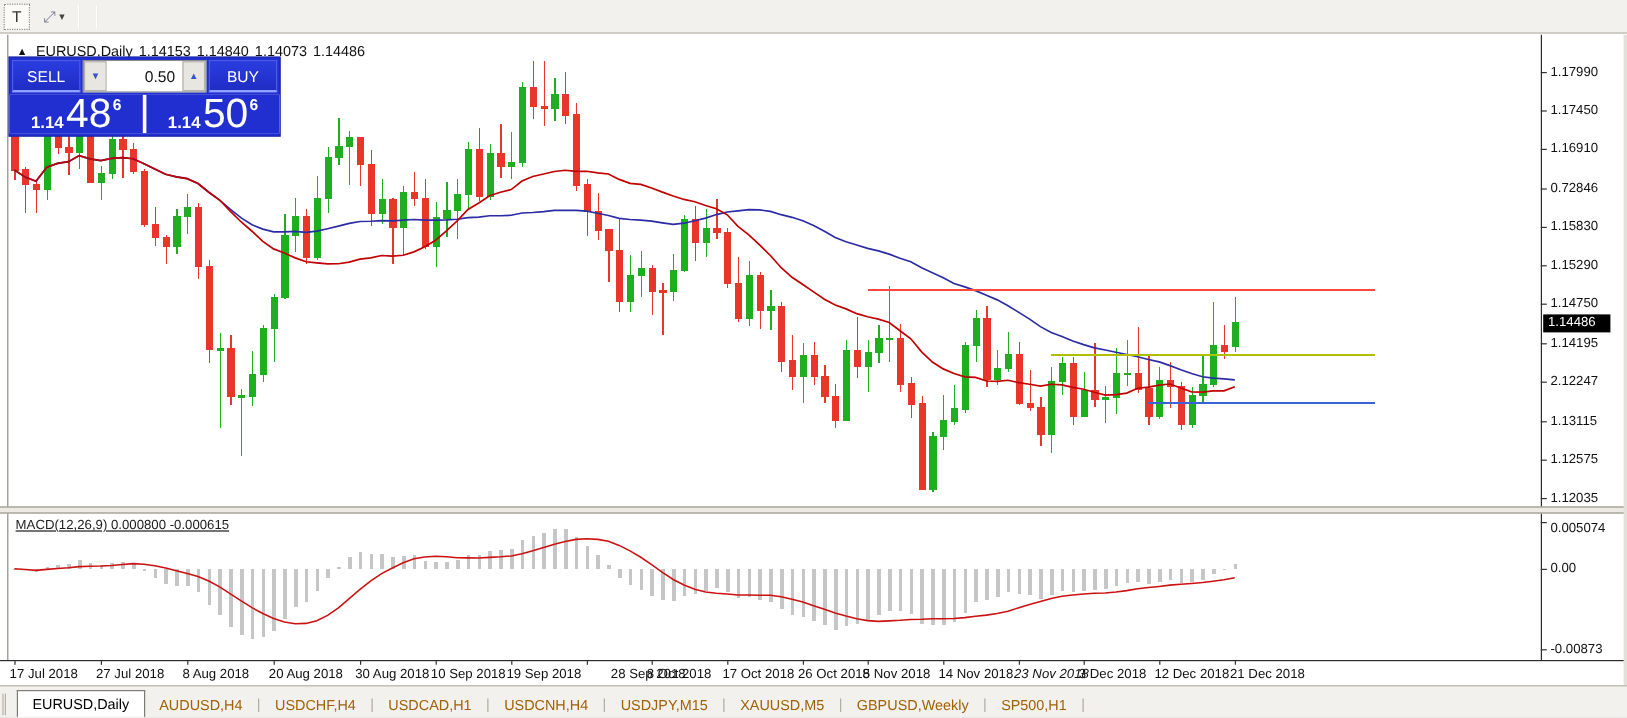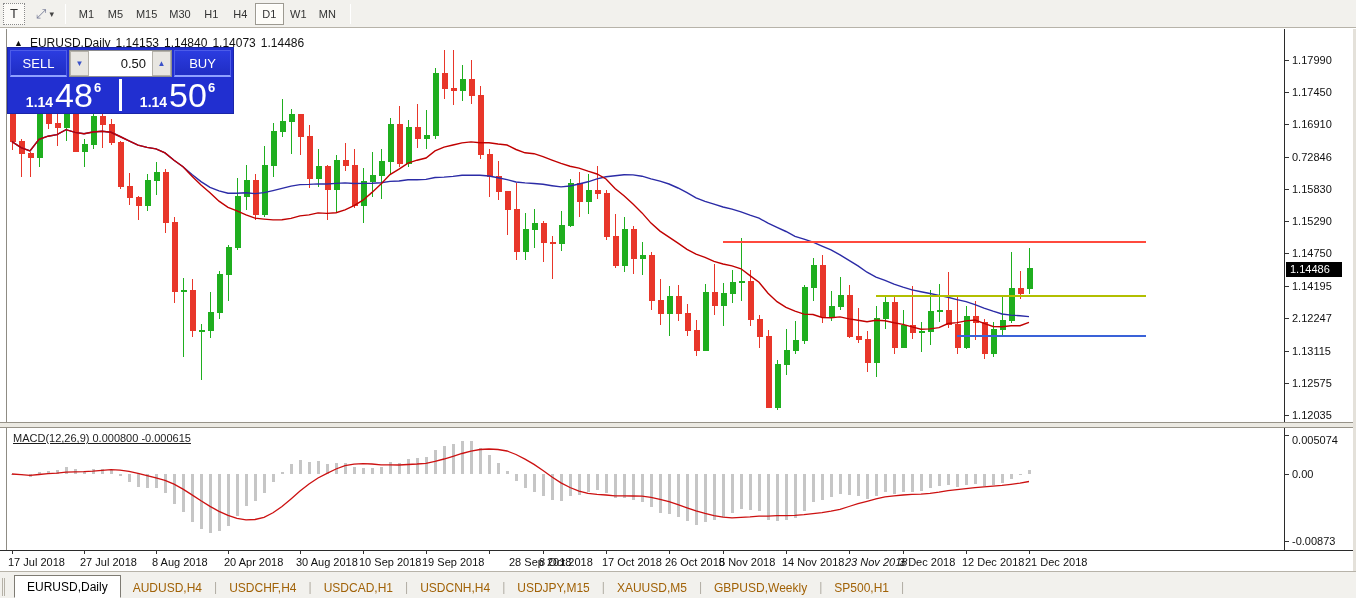--- a/index.html
+++ b/index.html
@@ -73,31 +73,20 @@
 
 <div class="app">
 
   <div class="toolbar">
     <div class="tool-btn">T</div>
     <div class="tool-arrows">
       <span class="glyph">⤢</span>
       <span class="caret">▾</span>
     </div>
     <div class="v-sep"></div>
-    <div id="tf-buttons" style="display:flex;align-items:center;">
-        <div class="tf-btn">M1</div>
-        <div class="tf-btn">M5</div>
-        <div class="tf-btn">M15</div>
-        <div class="tf-btn">M30</div>
-        <div class="tf-btn">H1</div>
-        <div class="tf-btn">H4</div>
-        <div class="tf-btn active">D1</div>
-        <div class="tf-btn">W1</div>
-        <div class="tf-btn">MN</div>
-      </div>
     <div class="v-sep"></div>
   </div>
 
   <div class="chart-wrap"></div>
   <div class="win-left-border"></div>
 
   <svg id="price-svg" class="" style="left:8px;top:30px;" width="1276" height="392">
       <line x1="4.5" x2="4.5" y1="61.595419999999166" y2="120.01713999999934" stroke="#e8362a" stroke-width="1"></line>
       <rect x="2" y="83.05645999999945" width="5" height="28.614720000000816" fill="#e8362a" stroke="#e8362a"></rect>
       <line x1="13.5" x2="13.5" y1="109.2866199999992" y2="147.4395800000003" stroke="#e8362a" stroke-width="1"></line>
@@ -524,21 +513,21 @@
     </div>
 
   <div class="date-strip"></div>
   <div id="date-labels">
       <div class="d-label" style="left: 8px;">17 Jul 2018</div>
       <div class="d-tickmark" style="left: 12px;"></div>
       <div class="d-label" style="left: 80px;">27 Jul 2018</div>
       <div class="d-tickmark" style="left: 84px;"></div>
       <div class="d-label" style="left: 152px;">8 Aug 2018</div>
       <div class="d-tickmark" style="left: 156px;"></div>
-      <div class="d-label" style="left: 224px;">20 Apr 2018</div>
+      <div class="d-label" style="left: 224px;">20 Aug 2018</div>
       <div class="d-tickmark" style="left: 228px;"></div>
       <div class="d-label" style="left: 296px;">30 Aug 2018</div>
       <div class="d-tickmark" style="left: 300px;"></div>
       <div class="d-label" style="left: 359px;">10 Sep 2018</div>
       <div class="d-tickmark" style="left: 363px;"></div>
       <div class="d-label" style="left: 422px;">19 Sep 2018</div>
       <div class="d-tickmark" style="left: 426px;"></div>
       <div class="d-label" style="left: 481px; padding-left: 28px;">28 Sep 2018</div>
       <div class="d-tickmark" style="left: 489px;"></div>
       <div class="d-label" style="left: 539px;">8 Oct 2018</div>

